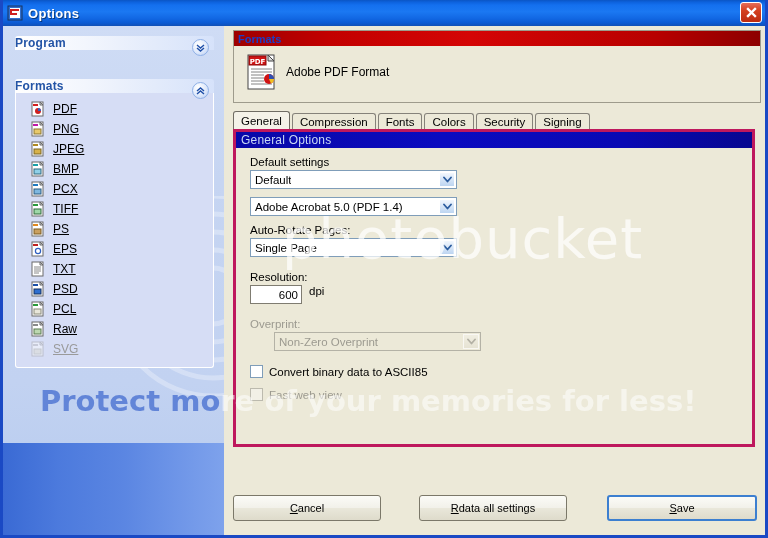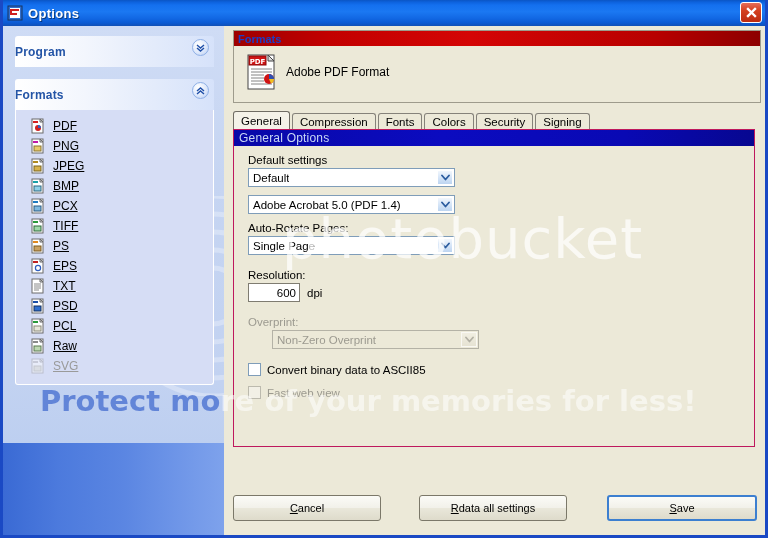--- a/index.html
+++ b/index.html
@@ -99,21 +99,21 @@
     opacity: 0.55;
   }
 
   .panel {
     position: absolute;
     left: 12px;
     width: 199px;
     box-sizing: border-box;
   }
   .panel-head {
-    height: 31px;
+    height: 14px;
     background: linear-gradient(to right, #ffffff 0%, #f3f6fd 35%, #e3ebfb 70%, #d6e2fa 100%);
     border-radius: 3px 3px 0 0;
     display: flex;
     align-items: center;
     position: relative;
     box-sizing: border-box;
   }
   .panel-head .ptitle {
     font-size: 12px;
     font-weight: bold;
@@ -230,21 +230,21 @@
     border-color: #6f6c63;
     font-weight: normal;
   }
 
   
   .optgroup {
     position: absolute;
     left: 4px; top: 103px;
     width: 522px; height: 318px;
     background: #ece9d8;
-    border: 1px solid #be185d;
+    border: 3px solid #be185d;
     box-sizing: border-box;
   }
   .optgroup-head {
     height: 16px;
     background: linear-gradient(to right, #0808a8 0%, #0b0bc0 40%, #0909b4 75%, #070790 100%);
     display: flex;
     align-items: center;
     padding-left: 5px;
     box-sizing: border-box;
   }
@@ -302,21 +302,21 @@
     margin-left: 24px;
   }
   .combo.disabled .cval { color: #9c9a90; }
   .combo.disabled .arrow {
     background: linear-gradient(to bottom, #f3f1e6 0%, #e4e1d2 100%);
     opacity: 0.7;
   }
 
   .resolution-row {
     display: flex;
-    align-items: center;
+    align-items: flex-start;
   }
   .res-input {
     width: 52px; height: 19px;
     background: #ffffff;
     border: 1px solid #7f7c71;
     box-sizing: border-box;
     text-align: right;
     font-size: 11.5px;
     font-family: "Liberation Sans", sans-serif;
     color: #000000;

